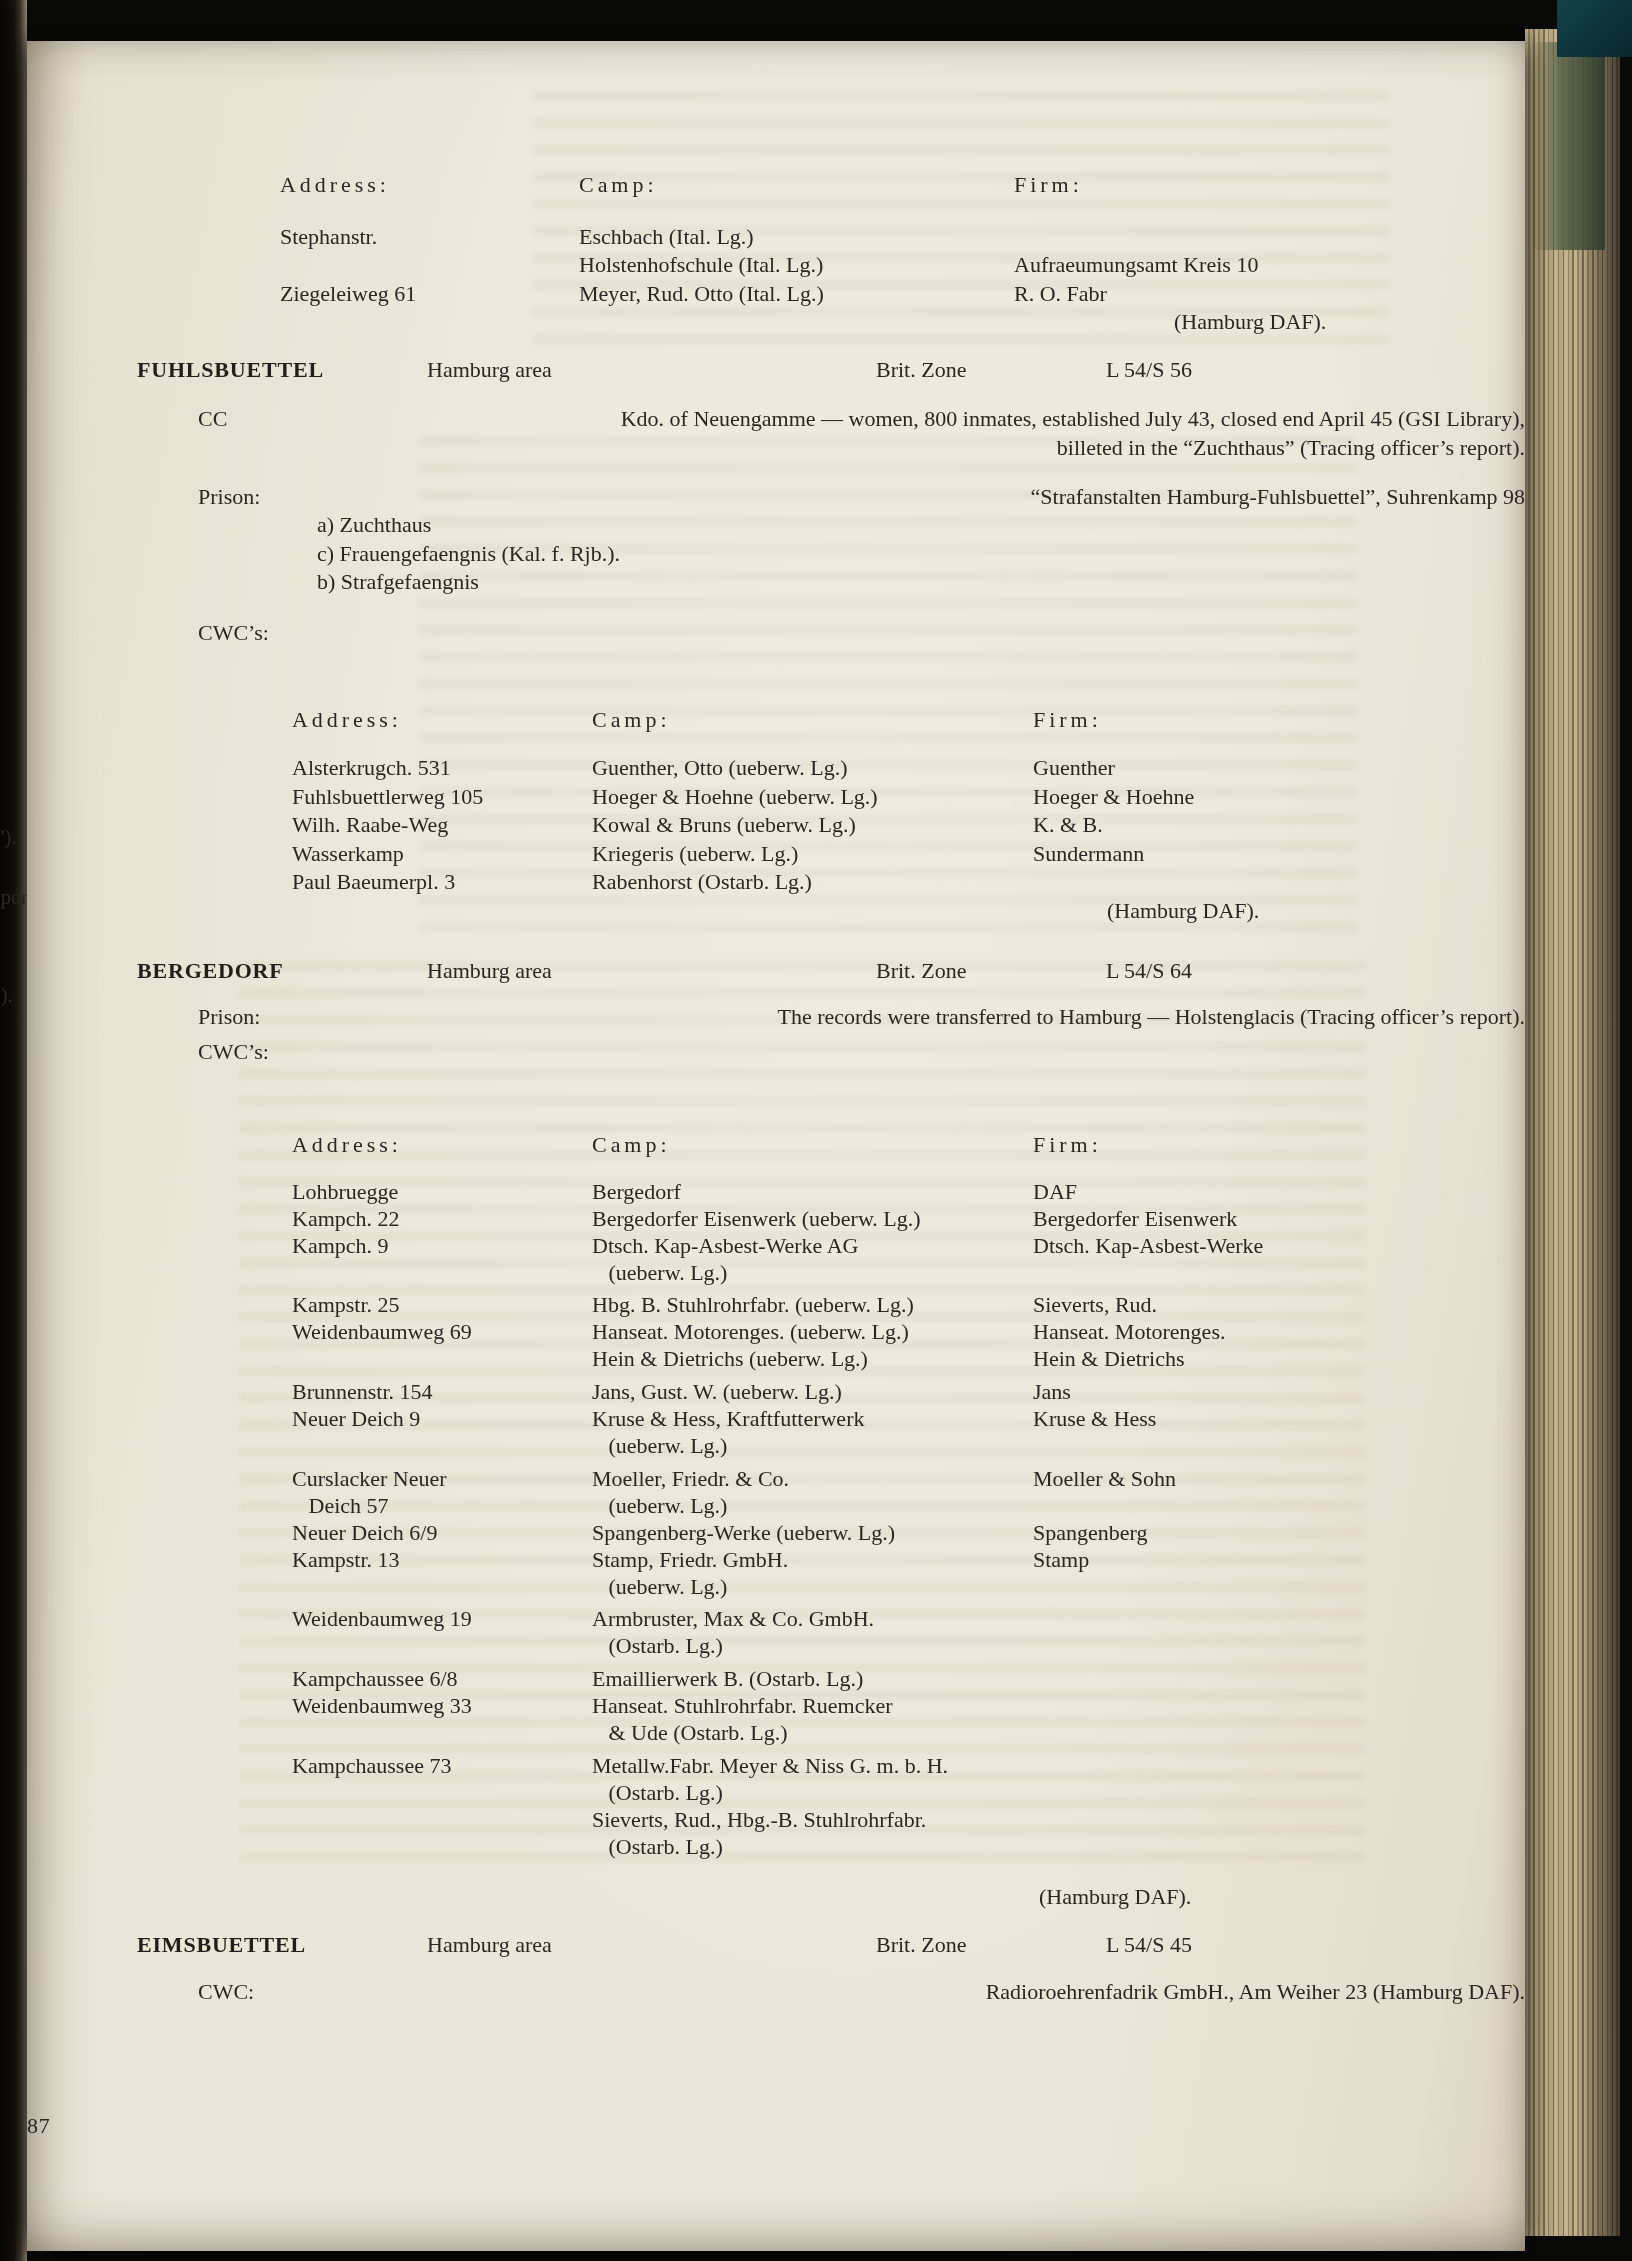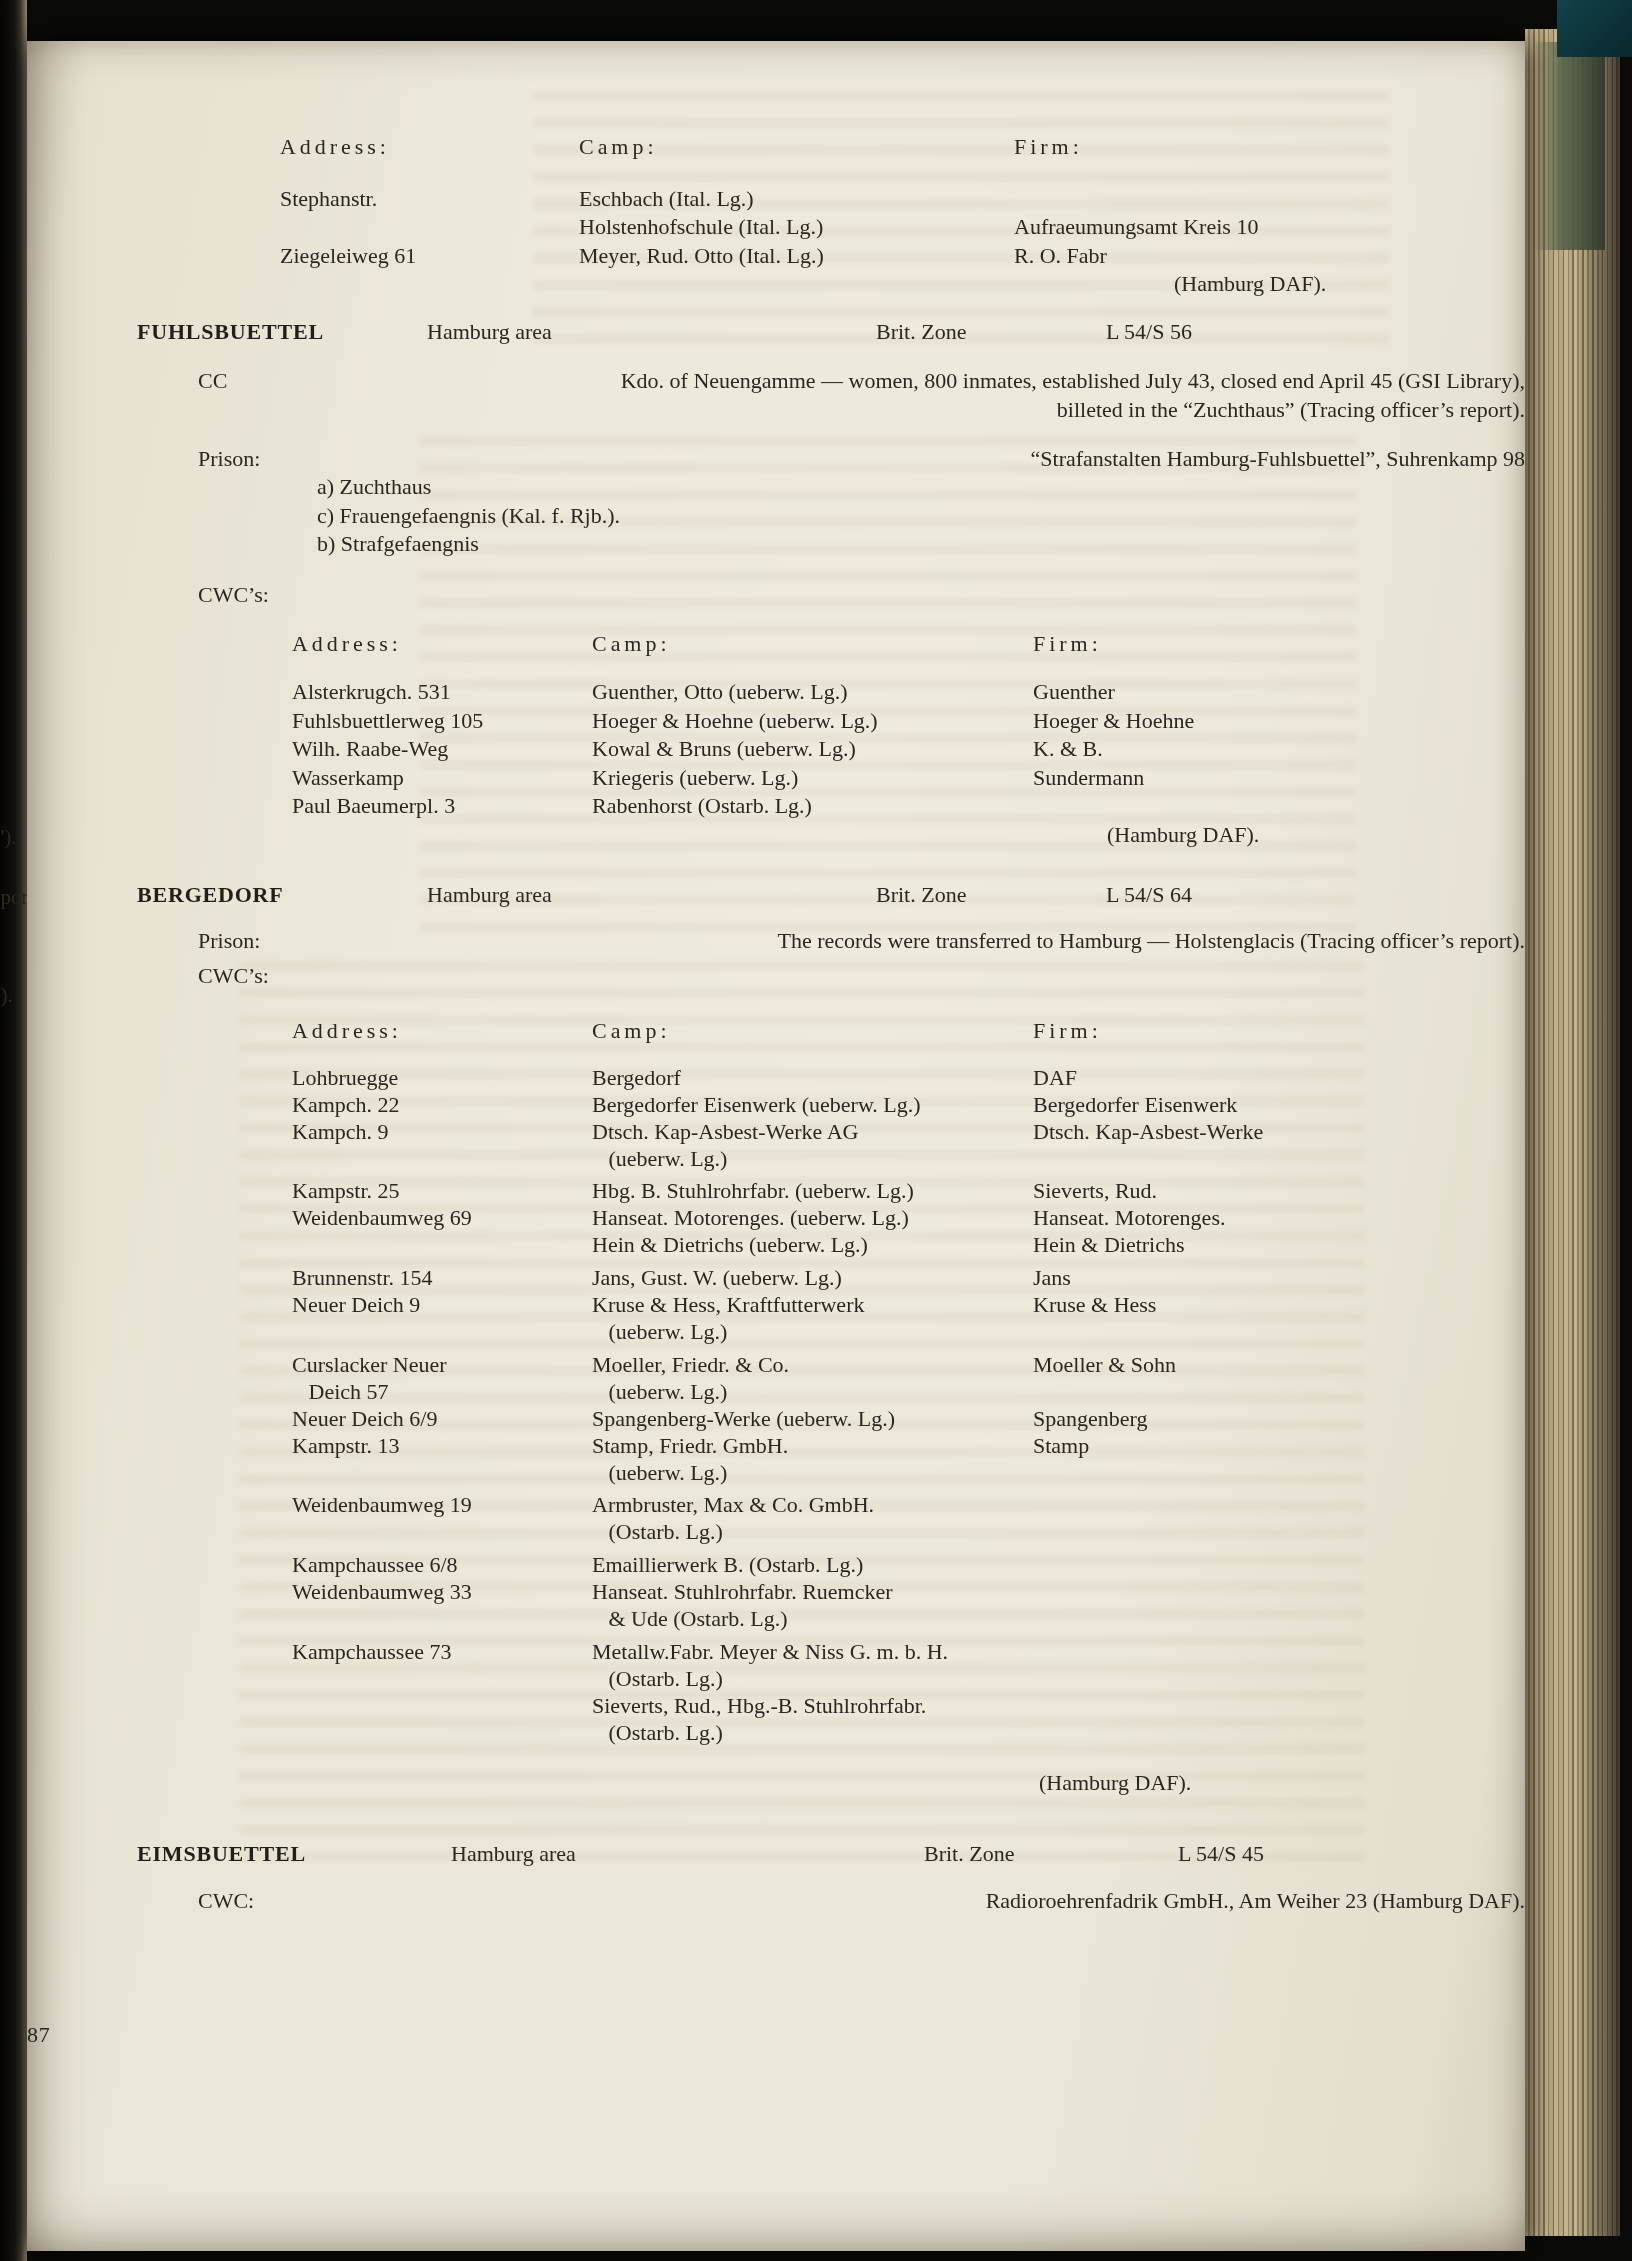--- a/index.html
+++ b/index.html
@@ -53,41 +53,41 @@
     position:absolute;opacity:.05;filter:blur(2.4px);pointer-events:none;
     background:repeating-linear-gradient(0deg,transparent 0 7.3px,#7a5a30 7.3px 17px,transparent 17px 27px);
   }
 
   
   .content{
     position:absolute;left:0;top:0;width:100%;height:100%;
     padding-top:92px;font-size:22px;line-height:28.6px;
   }
   .cell{white-space:pre-wrap;padding-right:6.5px;}
-  .colhead{letter-spacing:.18em;}
+  .colhead{letter-spacing:.18em;margin-top:38px;}
   .grid3{display:grid;grid-template-columns:300px 441px 1fr;}
   .top-tbl{margin-left:253px;}
   .top-tbl .grid3{grid-template-columns:299px 435px 1fr;}
   .cwc-tbl{margin-left:265px;}
   .thead{margin-bottom:23px;}
   .cwc-tbl .thead{margin-top:0;margin-bottom:19.6px;}
   .trow{display:contents;}
   .spacer{grid-column:1/-1;height:5.7px;}
   .t2 .cell{line-height:27px;}
 
   .daf{white-space:pre-wrap;}
   .daf1{margin-left:1147px;}
   .daf2{margin-left:1080px;}
   .daf3{margin-left:1012px;margin-top:23px;}
 
   .sec-head{display:grid;grid-template-columns:290px 449px 230px 1fr;margin-left:110px;}
   .sec-name{font-weight:bold;letter-spacing:0.8px;color:#221e19;}
   .sec1{margin-top:19px;}
   .sec2{margin-top:31px;}
-  .sec3{margin-top:43px;gap:24px;}
+  .sec3{margin-top:20px;}
 
   .hang{display:grid;margin-left:171px;}
   .hang-text{white-space:pre-wrap;text-align:right;}
   .cc-row{grid-template-columns:42px 1fr;margin-top:20.4px;}
   .prison-f{grid-template-columns:102px 1fr;margin-top:20.4px;}
   .prison-b{grid-template-columns:91px 1fr;margin-top:18px;}
   .cwc-row{grid-template-columns:91px 1fr;margin-top:18px;}
   .sub-item{margin-left:290px;}
   .cwcs-label{margin-left:171px;}
   .cwcs-f{margin-top:22px;}

